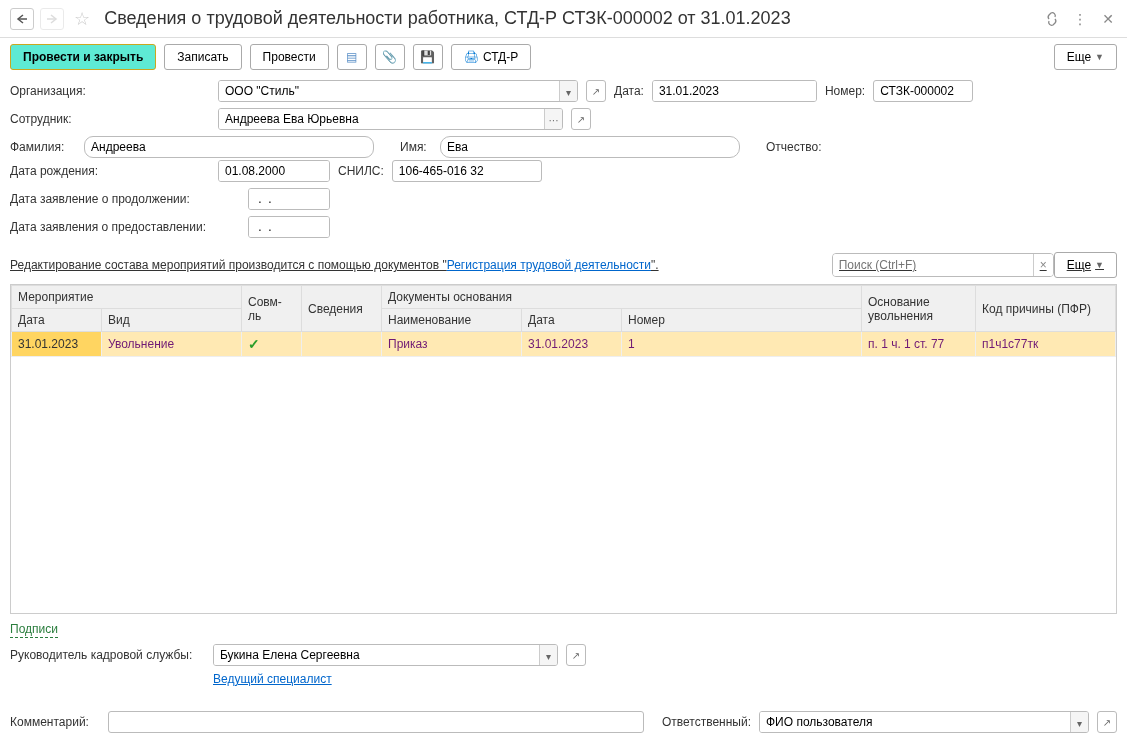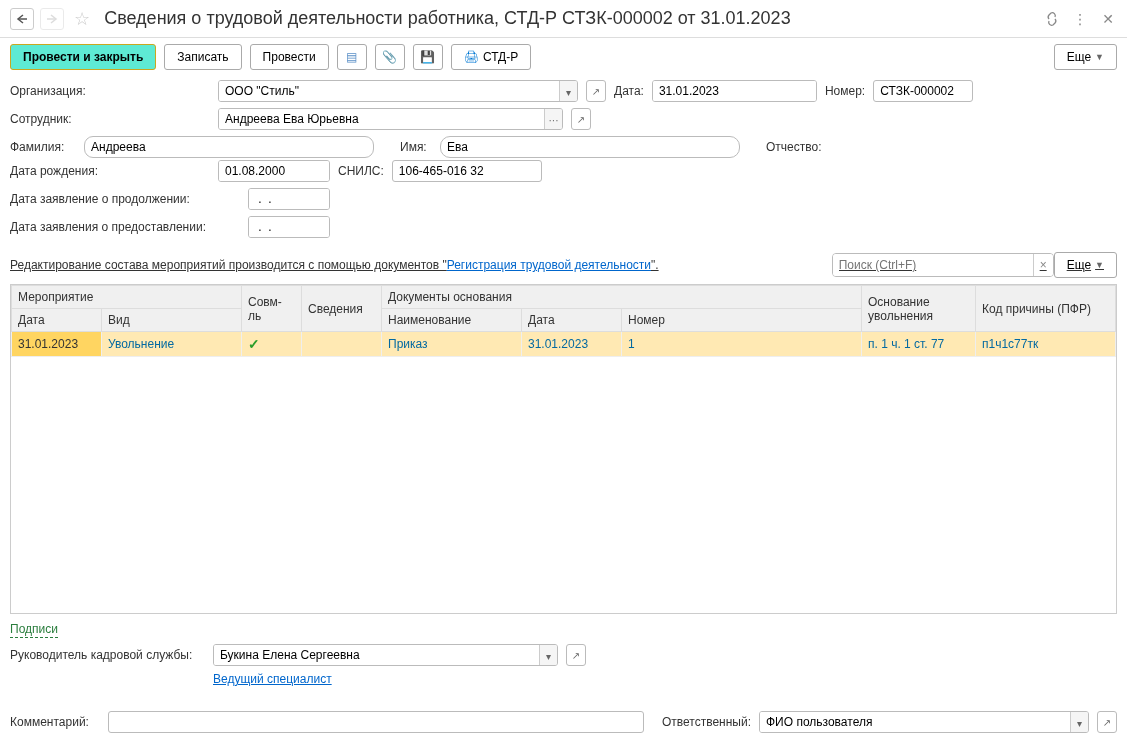--- a/index.html
+++ b/index.html
@@ -180,21 +180,21 @@
     td {
       border: 1px solid #eee;
       padding: 4px 6px;
       height: 22px;
     }
     tr.selected td {
       background: #ffe9b3;
     }
     tr.selected td.first-cell { background: #ffd561; }
     .check { color: #2a9d2a; font-weight: bold; font-size: 14px; }
-    .dim { color: #0369a1; }
+    .dim { color: #701a75; }
     .footer {
       padding: 6px 10px;
     }
     .collapse-link {
       color: #2a7d3d;
       border-bottom: 1px dashed #2a7d3d;
       cursor: pointer;
       font-size: 12px;
       padding-bottom: 1px;
     }

